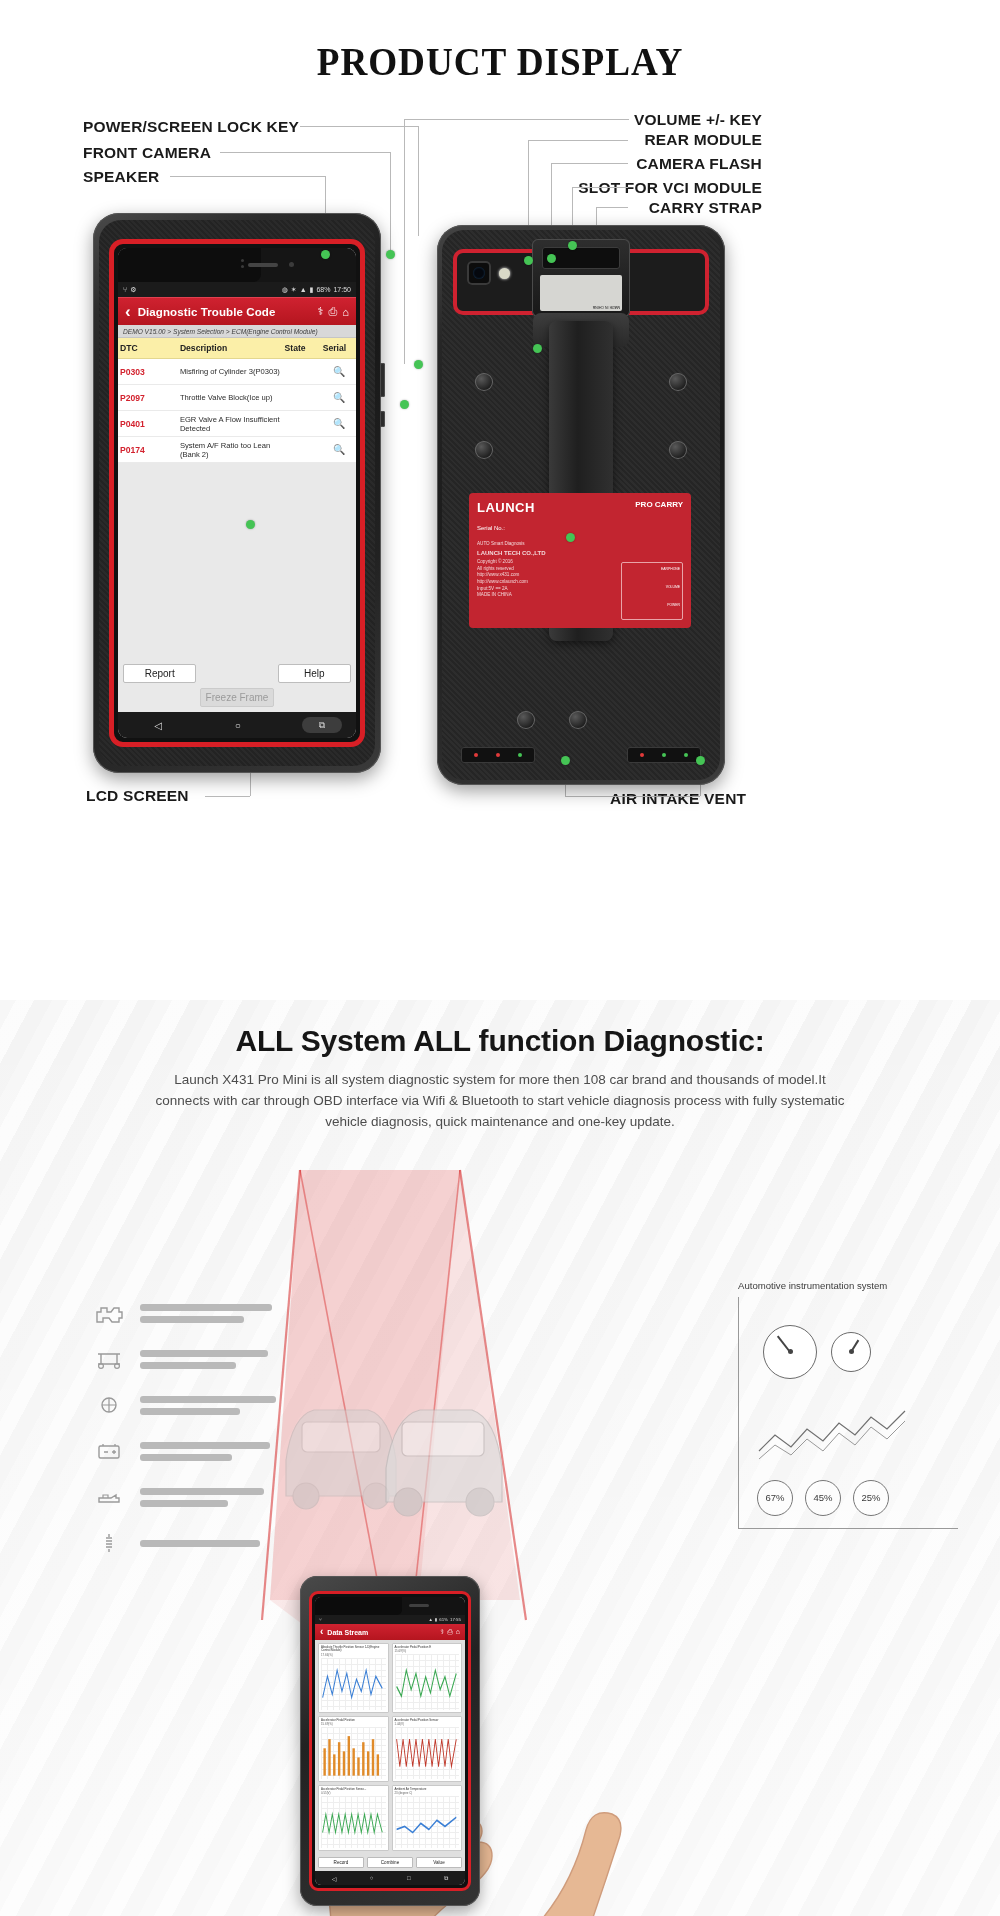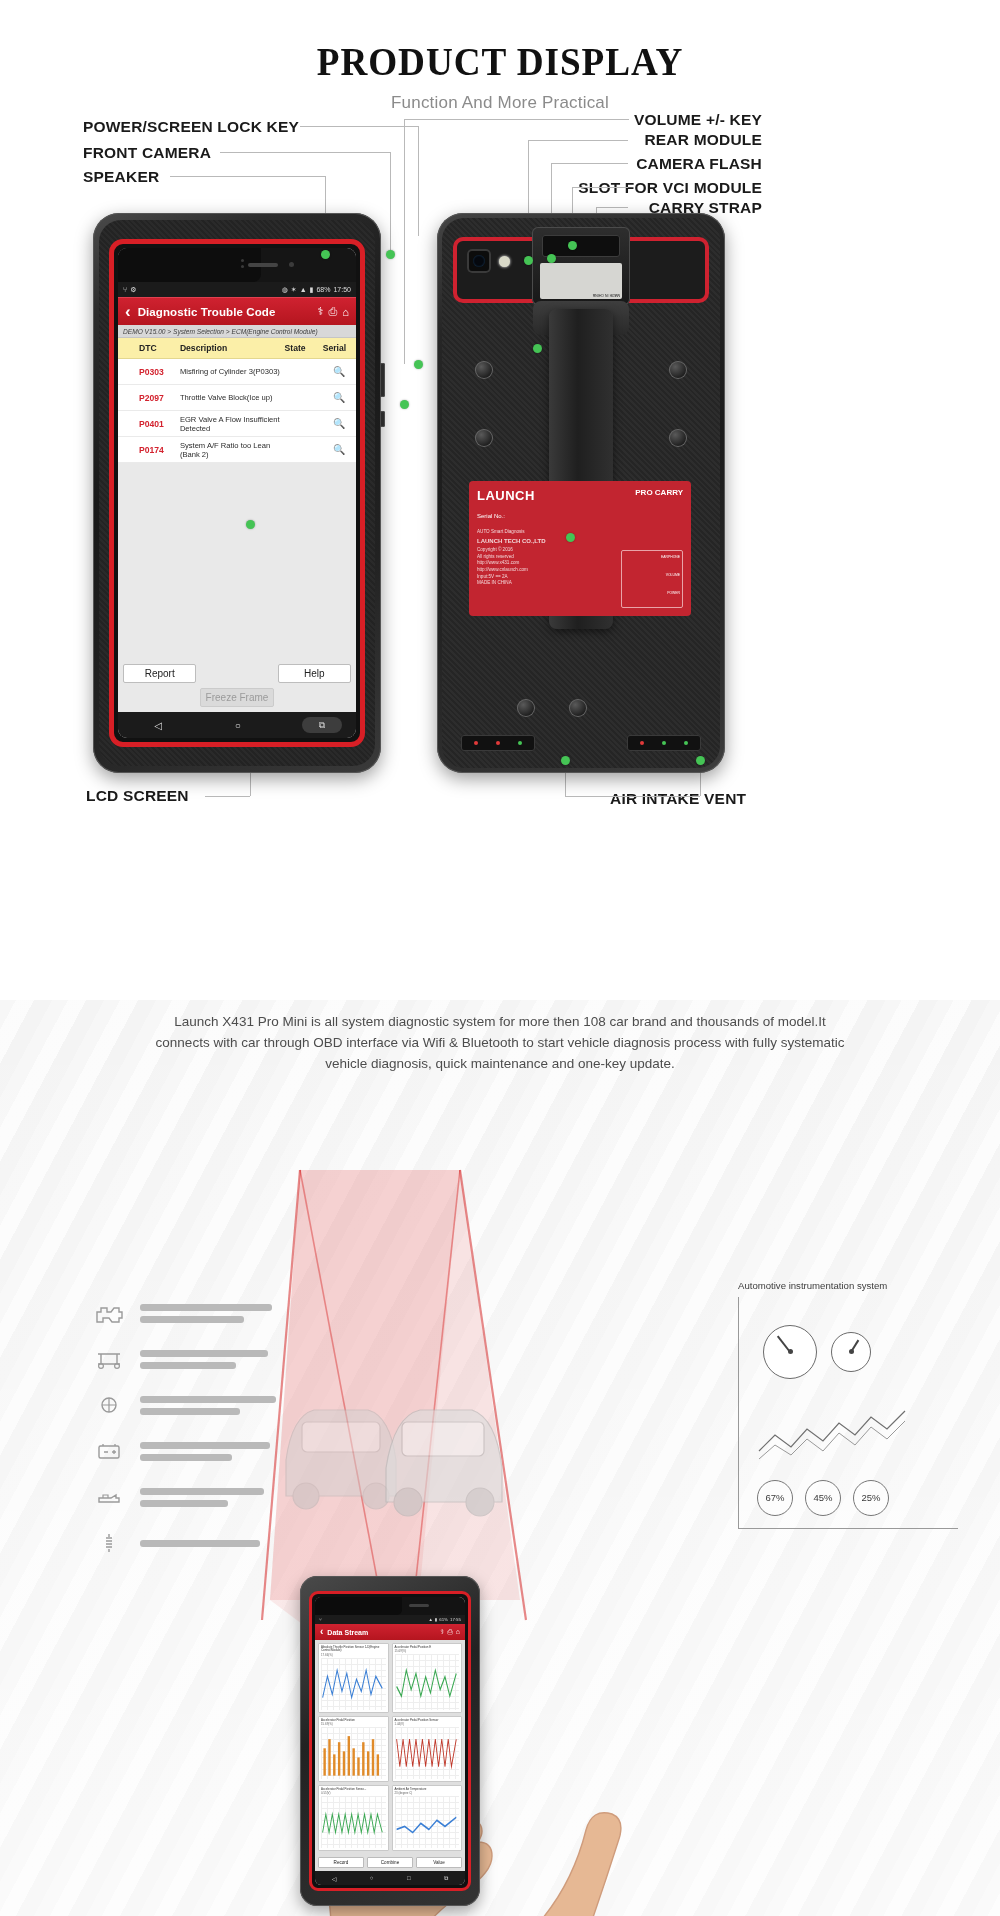--- a/index.html
+++ b/index.html
@@ -104,21 +104,21 @@
     height: 13px; background:#d8d8d8; color:#3e3e3e;
     font-size:6.6px; font-style:italic; display:flex; align-items:center;
     padding:0 5px; flex:0 0 auto; border-bottom:1px solid #c5c5c5;
   }
 
   .thead {
     height: 21px; background:#fbefa8; display:flex; align-items:center;
     font-size:8.6px; font-weight:bold; color:#222; flex:0 0 auto;
     border-bottom:1px solid #e3d78f;
   }
-  .c-dtc { width:26%; padding-left:21px; }
+  .c-dtc { width:26%; padding-left:2px; }
   .c-des { width:44%; }
   .c-st  { width:16%; }
   .c-sr  { width:14%; }
 
   .tbody { background:#fff; flex:0 0 auto; }
   .trow {
     display:flex; align-items:center; min-height:26px;
     border-bottom:1px solid #eaeaea; font-size:7.6px; color:#2b2b2b;
   }
   .trow .c-dtc { color:#d3222e; font-weight:bold; font-size:8.6px; }
@@ -142,21 +142,21 @@
   .nav-pill{ position:absolute; right:14px; top:5px; width:40px; height:16px;
     border-radius:9px; background:#3d3d3d; display:flex; align-items:center; justify-content:center;
     color:#ddd; font-size:9px;}
 
   
   .sidebtn{ position:absolute; right:-4px; width:5px; border-radius:2px; background:#2b2b2b;
             box-shadow: inset 0 0 0 1px #4a4a4a;}
 
   
   .tab-back {
-    position: absolute; left: 437px; top: 213px;
+    position: absolute; left: 437px; top: 225px;
     width: 288px; height: 560px;
     background: linear-gradient(160deg,#454545 0%,#262626 18%,#1b1b1b 48%,#2a2a2a 78%,#3d3d3d 100%);
     border-radius: 26px;
     box-shadow: 0 6px 18px rgba(0,0,0,.38), inset 0 0 0 1px #555;
   }
   .tab-back::before{
     content:""; position:absolute; inset:5px; border-radius:22px;
     background: repeating-linear-gradient(45deg,#2d2d2d 0 2px,#252525 2px 4px);
   }
   .bk-redtop{ position:absolute; left:16px; top:24px; right:16px; height:66px;
@@ -286,21 +286,20 @@
   .t2-btns .b{flex:1; height:11px; background:#fff; border:1px solid #bbb; border-radius:1px;
     font-size:4.6px; display:flex; align-items:center; justify-content:center; color:#222;}
   .t2-nav{ height:14px; background:#1b1b1b; display:flex; align-items:center; justify-content:space-around; color:#ddd; font-size:6px;}
 </style>
 </head>
 <body>
 
 <div class="sec1">
 
   <div class="title">PRODUCT DISPLAY</div>
-  <div class="subtitle">Function And More Practical</div>
 
   <div class="lbl" style="left:83px; top:118px;">POWER/SCREEN LOCK KEY</div>
   <div class="lbl" style="left:83px; top:144px;">FRONT CAMERA</div>
   <div class="lbl" style="left:83px; top:168px;">SPEAKER</div>
   <div class="lbl" style="left:86px; top:787px;">LCD SCREEN</div>
 
   <div class="ldr h" style="left:300px; top:126px; width:118px;"></div>
   <div class="ldr v" style="left:418px; top:126px; height:110px;"></div>
 
   <div class="ldr h" style="left:220px; top:152px; width:170px;"></div>
@@ -504,20 +503,21 @@
 
   <svg class="beam" viewBox="0 0 1000 916" preserveAspectRatio="none">
     <polygon points="300,170 460,170 520,600 270,600" fill="rgba(226,60,60,.13)"></polygon>
     <polygon points="300,170 270,600 390,690 410,690 460,170" fill="rgba(226,60,60,.10)"></polygon>
     <line x1="300" y1="170" x2="262" y2="620" stroke="rgba(214,40,40,.55)" stroke-width="2.2"></line>
     <line x1="460" y1="170" x2="526" y2="620" stroke="rgba(214,40,40,.55)" stroke-width="2.2"></line>
     <line x1="300" y1="170" x2="398" y2="690" stroke="rgba(214,40,40,.45)" stroke-width="1.6"></line>
     <line x1="460" y1="170" x2="404" y2="690" stroke="rgba(214,40,40,.45)" stroke-width="1.6"></line>
   </svg>
 
+  <div class="s2-head">ALL System ALL function Diagnostic:</div>
   <div class="s2-p">Launch X431 Pro Mini is all system diagnostic system for more then 108 car brand and thousands of model.It connects with car through OBD interface via Wifi &amp; Bluetooth to start vehicle diagnosis process with fully systematic vehicle diagnosis, quick maintenance and one-key update.</div>
 
   <div class="icolist">
     <div class="icorow">
       <div class="ic">
         <svg width="30" height="22" viewBox="0 0 30 22">
             <path d="M3 10h4V6h6v4h4l3-4h5v4h3v6h-3v4h-7l-3-4H9v4H3z" fill="none" stroke="#9a9a9a" stroke-width="1.4"></path>
           </svg>
       </div>
       <div class="bars">

